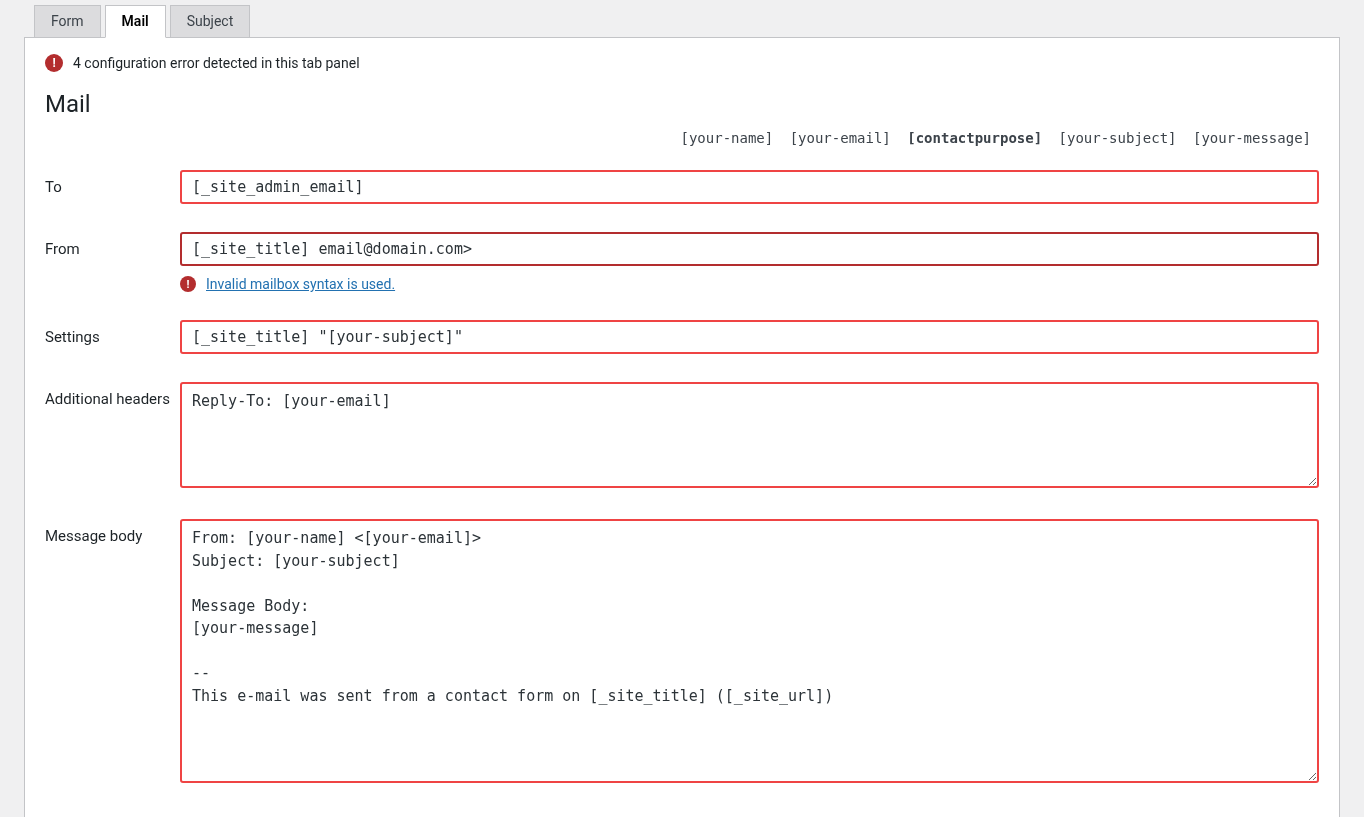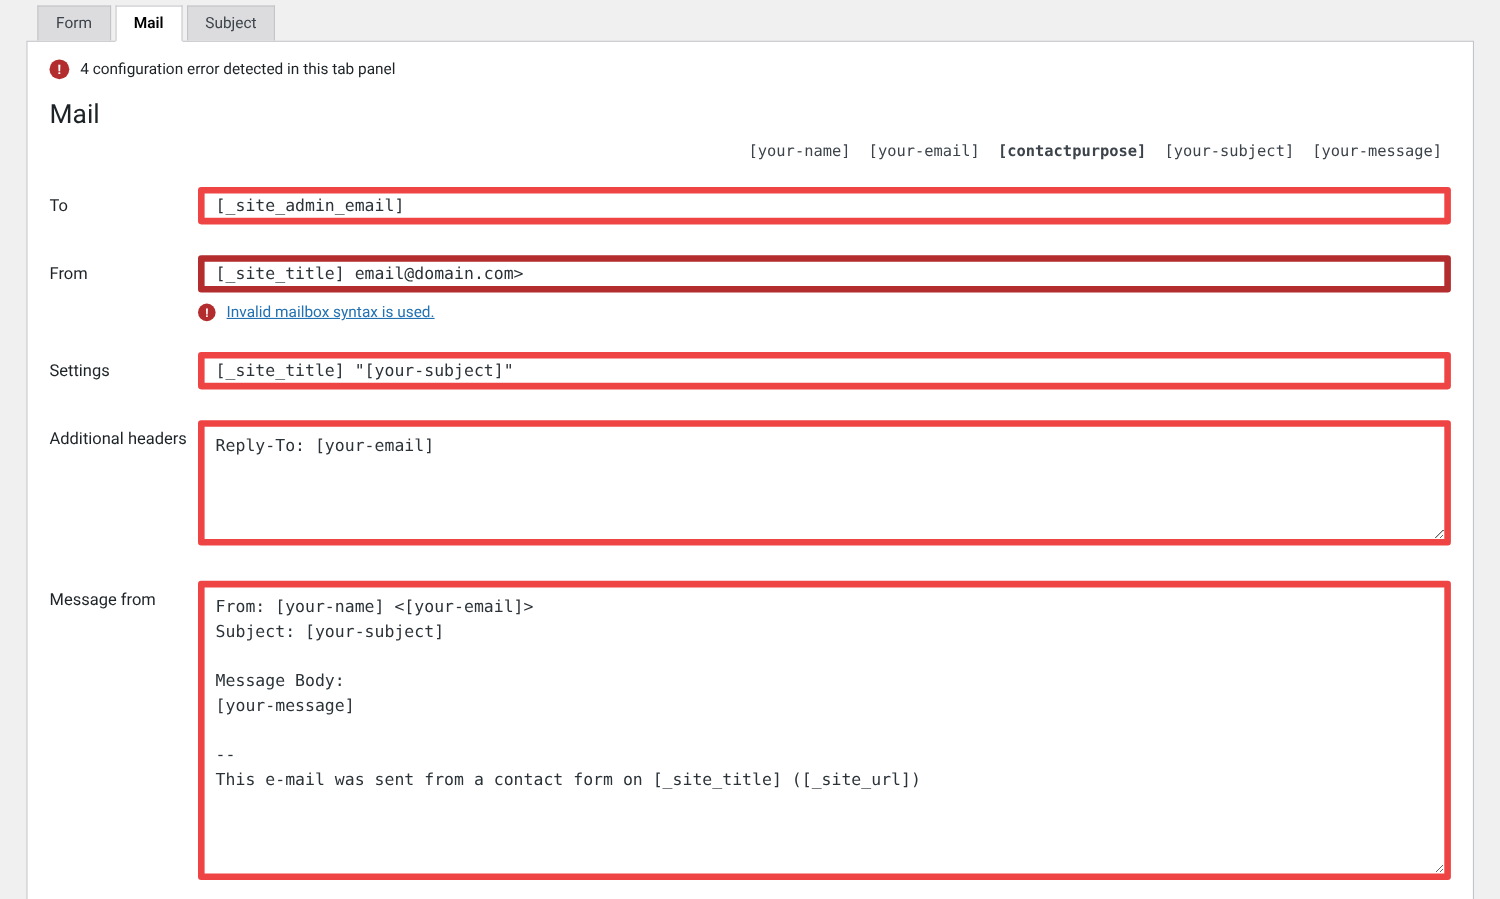--- a/index.html
+++ b/index.html
@@ -86,21 +86,21 @@
     width: 135px;
     padding-top: 8px;
     font-size: 15px;
     color: #1d2327;
   }
   .form-row .input-col {
     flex: 1;
   }
   input.text-field, textarea.text-field {
     width: 100%;
-    border: 6px solid #ef4444;
+    border: 2px solid #ef4444;
     background: #fff;
     padding: 6px 10px;
     font-family: ui-monospace, SFMono-Regular, Menlo, Consolas, monospace;
     font-size: 15px;
     color: #2c3338;
     border-radius: 3px;
     line-height: 1.5;
   }
   input.text-field { height: 34px; }
   textarea.text-field { resize: vertical; }
@@ -182,21 +182,21 @@
       </div>
 
       <div class="form-row">
         <div class="label-col">Additional headers</div>
         <div class="input-col">
           <textarea class="text-field" rows="4" style="">Reply-To: [your-email]</textarea>
         </div>
       </div>
 
       <div class="form-row" style="margin-bottom:0;">
-        <div class="label-col">Message from</div>
+        <div class="label-col">Message body</div>
         <div class="input-col">
           <textarea class="text-field" rows="11" style="">From: [your-name] &lt;[your-email]&gt;
 Subject: [your-subject]
 
 Message Body:
 [your-message]
 
 -- 
 This e-mail was sent from a contact form on [_site_title] ([_site_url])</textarea>
         </div>

